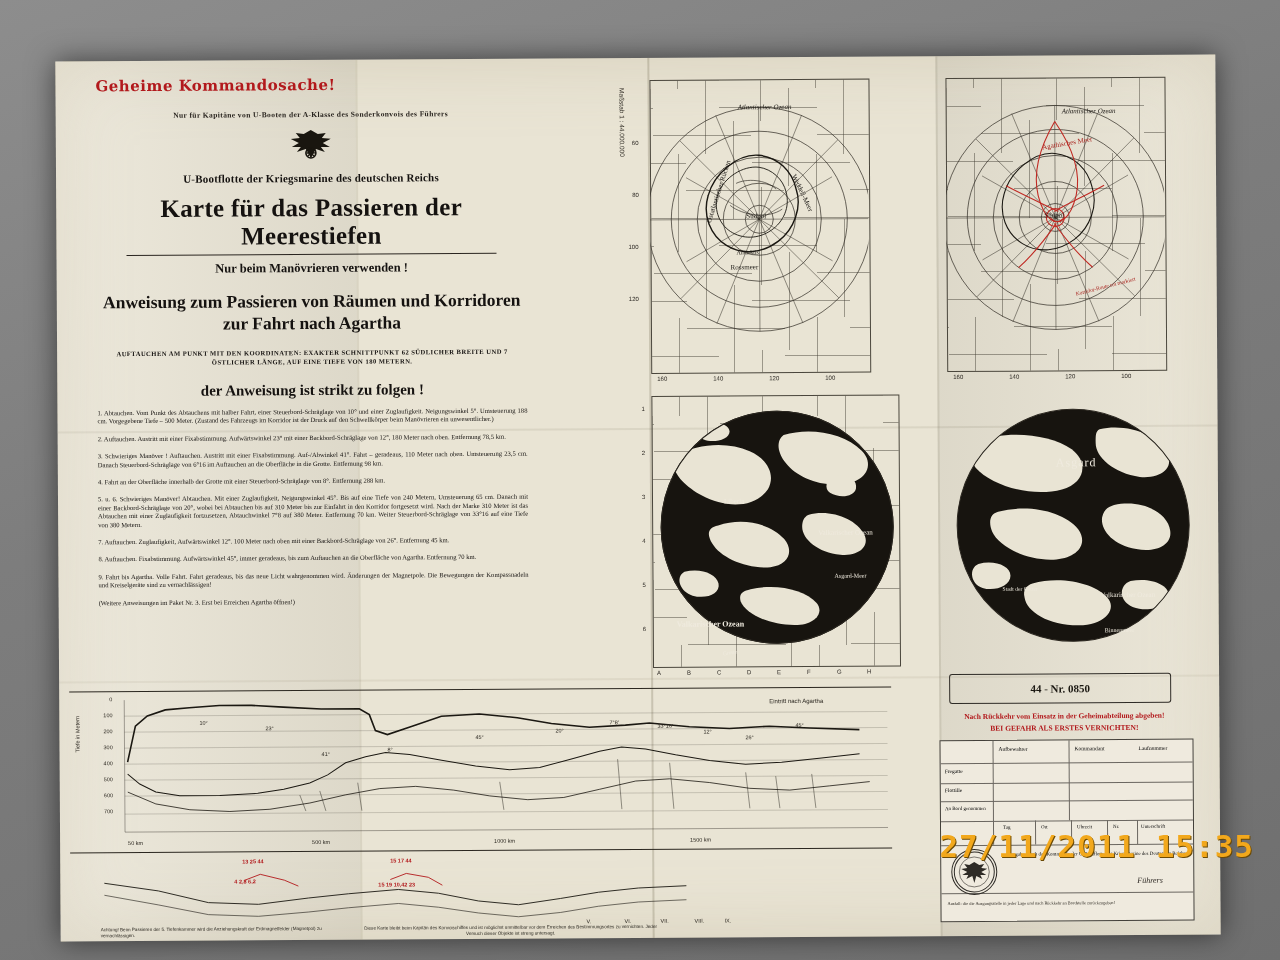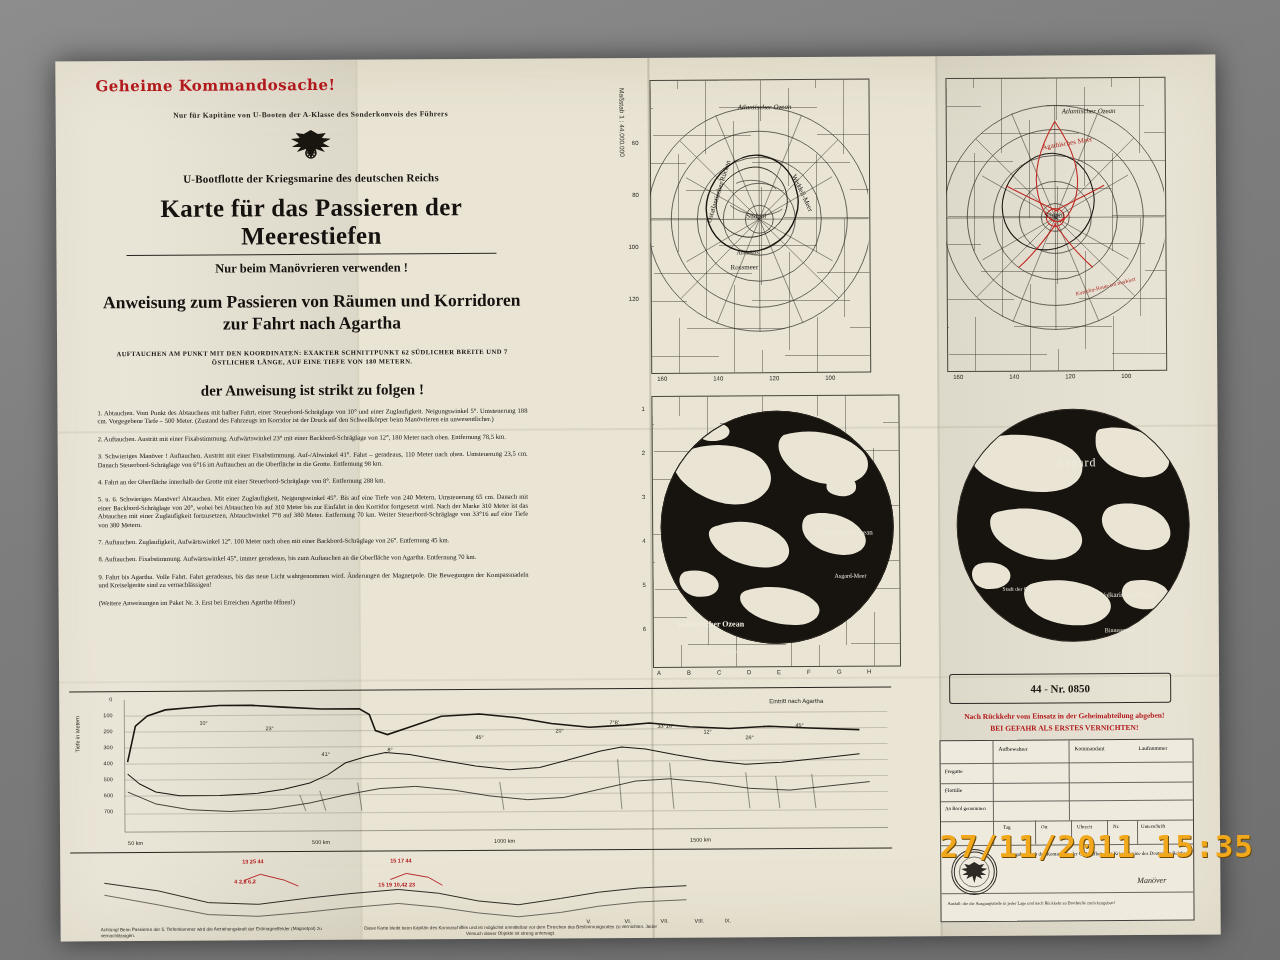--- a/index.html
+++ b/index.html
@@ -354,21 +354,21 @@
       <div style="position:absolute;left:4px;top:27px;font-size:5.5px;">Fregatte</div>
       <div style="position:absolute;left:4px;top:46px;font-size:5.5px;">Flottille</div>
       <div style="position:absolute;left:4px;top:65px;font-size:5px;">An Bord genommen</div>
       <div style="position:absolute;left:62px;top:84px;font-size:5px;">Tag</div>
       <div style="position:absolute;left:100px;top:84px;font-size:5px;">Ort</div>
       <div style="position:absolute;left:136px;top:84px;font-size:5px;">Uhrzeit</div>
       <div style="position:absolute;left:172px;top:84px;font-size:5px;">Nr.</div>
       <div style="position:absolute;left:200px;top:84px;font-size:5px;">Unterschrift</div>
 
       <div style="position:absolute;left:66px;top:110px;width:180px;font-size:5px;line-height:7px;">Ausgabe durch das Kommando der U-Bootflotte der Kriegsmarine des Deutschen Reichs</div>
-      <div style="position:absolute;left:196px;top:136px;font-size:8px;font-style:italic;color:#2a2520;">Manöver</div>
+      <div style="position:absolute;left:196px;top:136px;font-size:8px;font-style:italic;color:#2a2520;">Führers</div>
 
       <div class="stamp" style="left:10px;top:108px;width:44px;height:44px;">
         <svg width="44" height="44" viewBox="0 0 44 44">
           <circle cx="22" cy="22" r="20" fill="none" stroke="#2e2b26" stroke-width="1"></circle>
           <circle cx="22" cy="22" r="15" fill="none" stroke="#2e2b26" stroke-width=".6"></circle>
           <path d="M22 12 L17 15 L12 14 L15 18 L9 19 L15 22 L10 25 L16 25 L14 29 L20 26 L22 33 L24 26 L30 29 L28 25 L34 25 L29 22 L35 19 L29 18 L32 14 L27 15 Z" fill="#2e2b26"></path>
         </svg>
       </div>
 
       <div style="position:absolute;left:6px;top:160px;width:240px;font-size:4.4px;line-height:6px;color:#2b2720;">Ausfall: die die Ausgangsstelle in jeder Lage und nach Rückkehr an Bordstelle zurückzugeben!</div>

